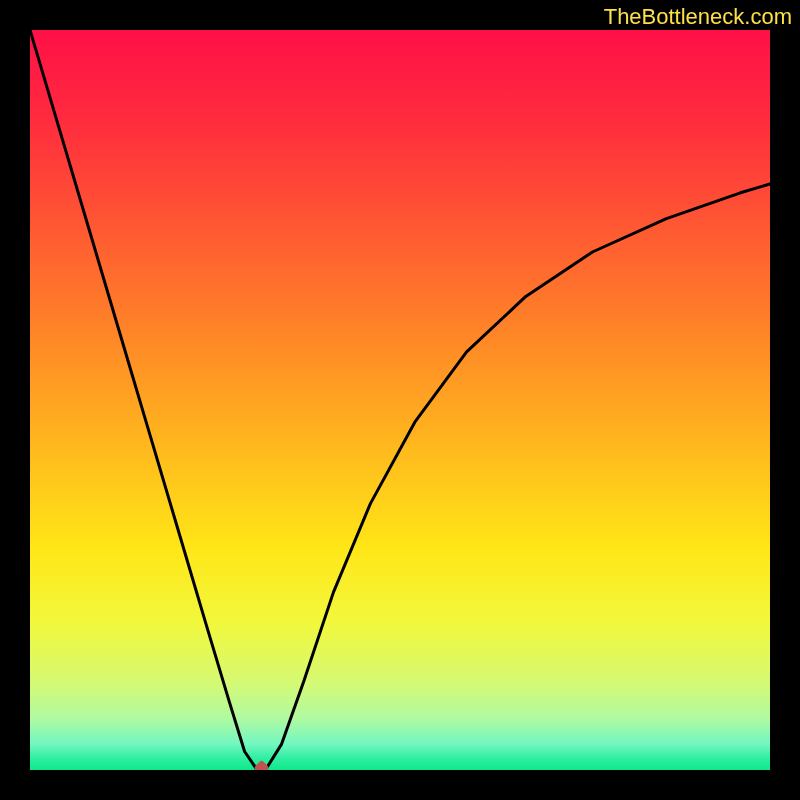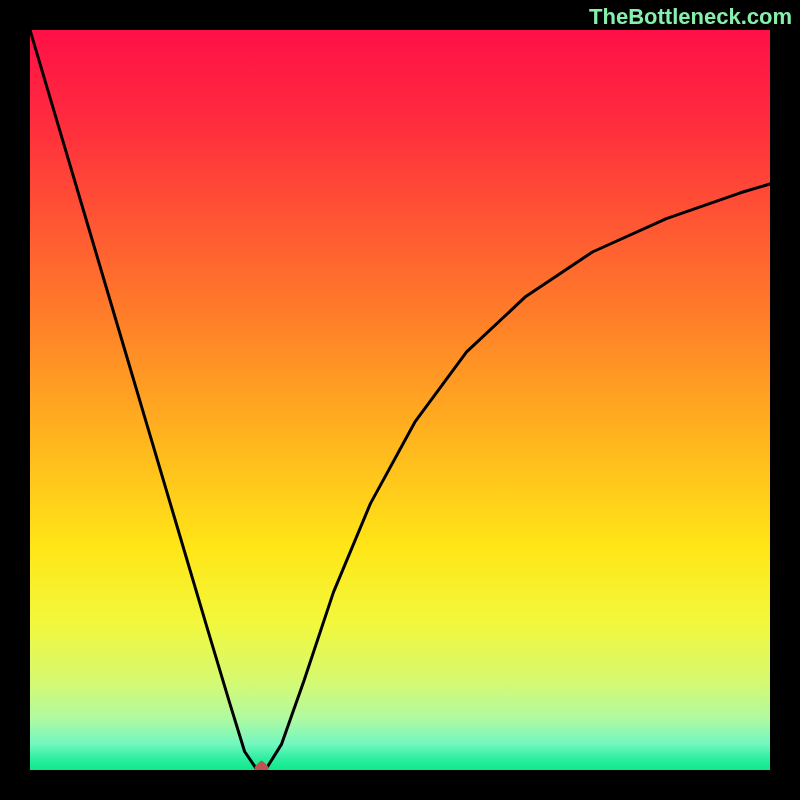--- a/index.html
+++ b/index.html
@@ -21,23 +21,23 @@
     position: absolute;
     left: 30px;
     top: 30px;
     width: 740px;
     height: 740px;
   }
   .watermark {
     position: absolute;
     top: 4px;
     right: 8px;
-    color: #86efac;
+    color: #fde047;
     font-size: 22px;
-    font-weight: 700;
+    font-weight: 400;
     letter-spacing: 0px;
   }
 </style>
 </head>
 <body>
 
 <div class="frame">
 
   <svg class="plot" viewBox="0 0 740 740" preserveAspectRatio="none">
     <defs>

